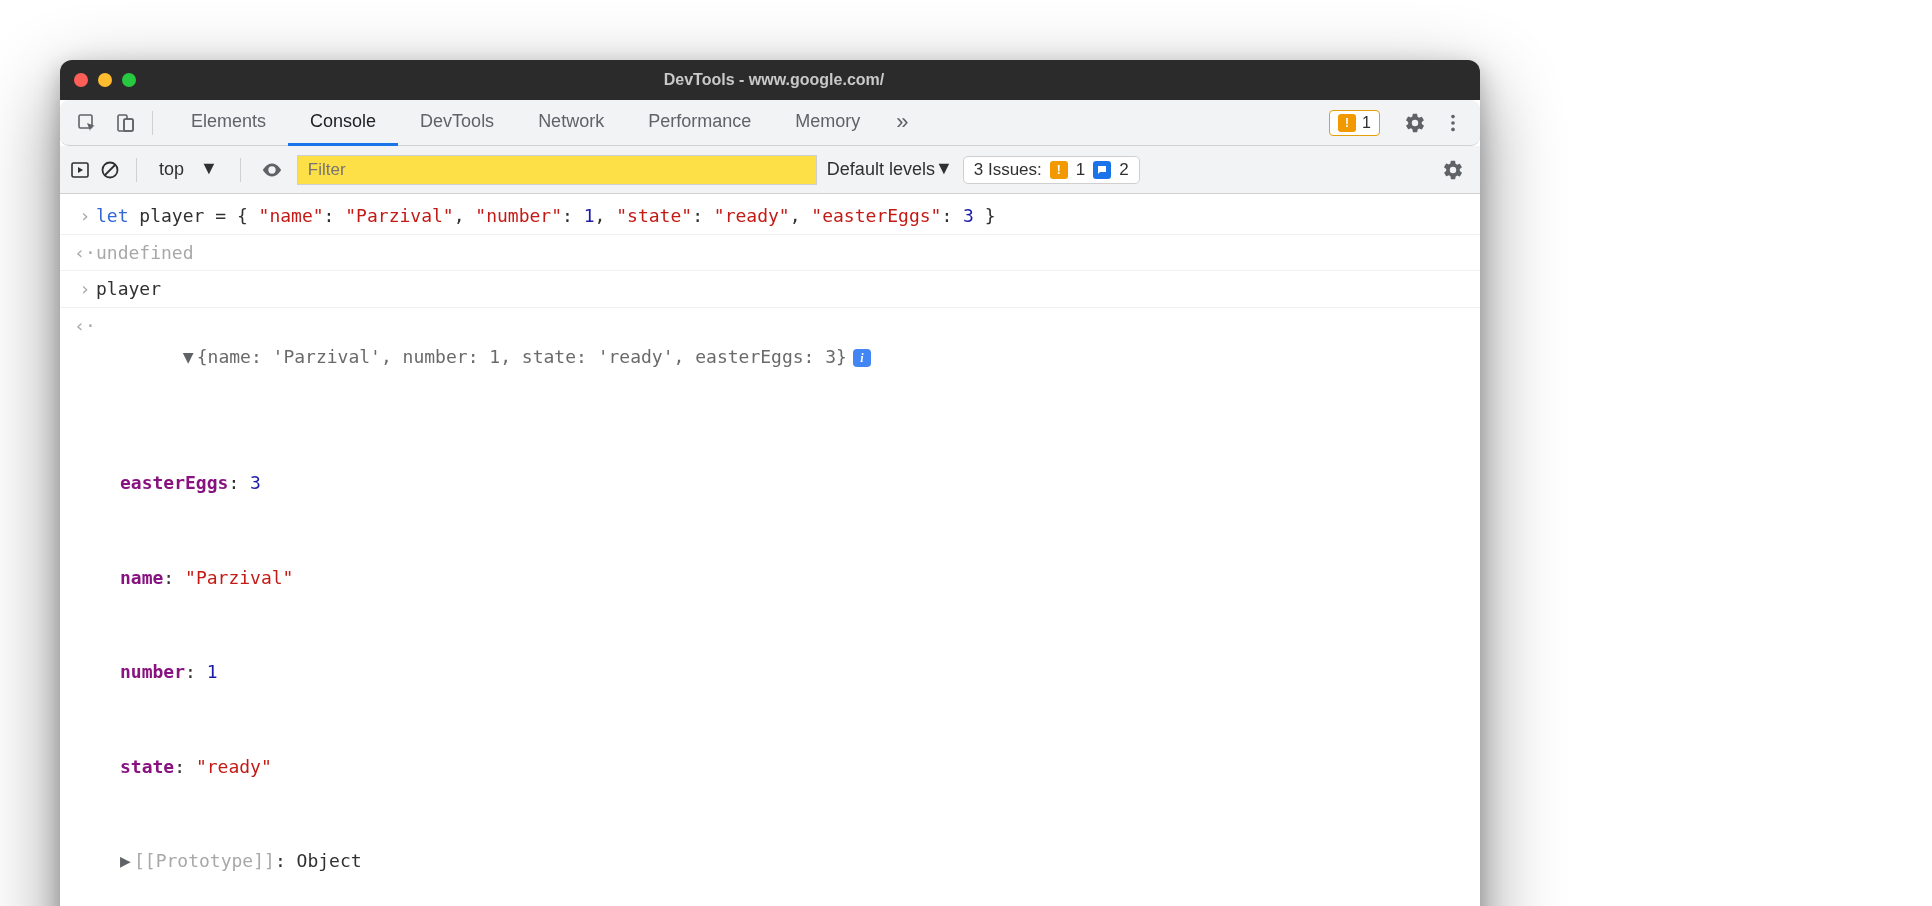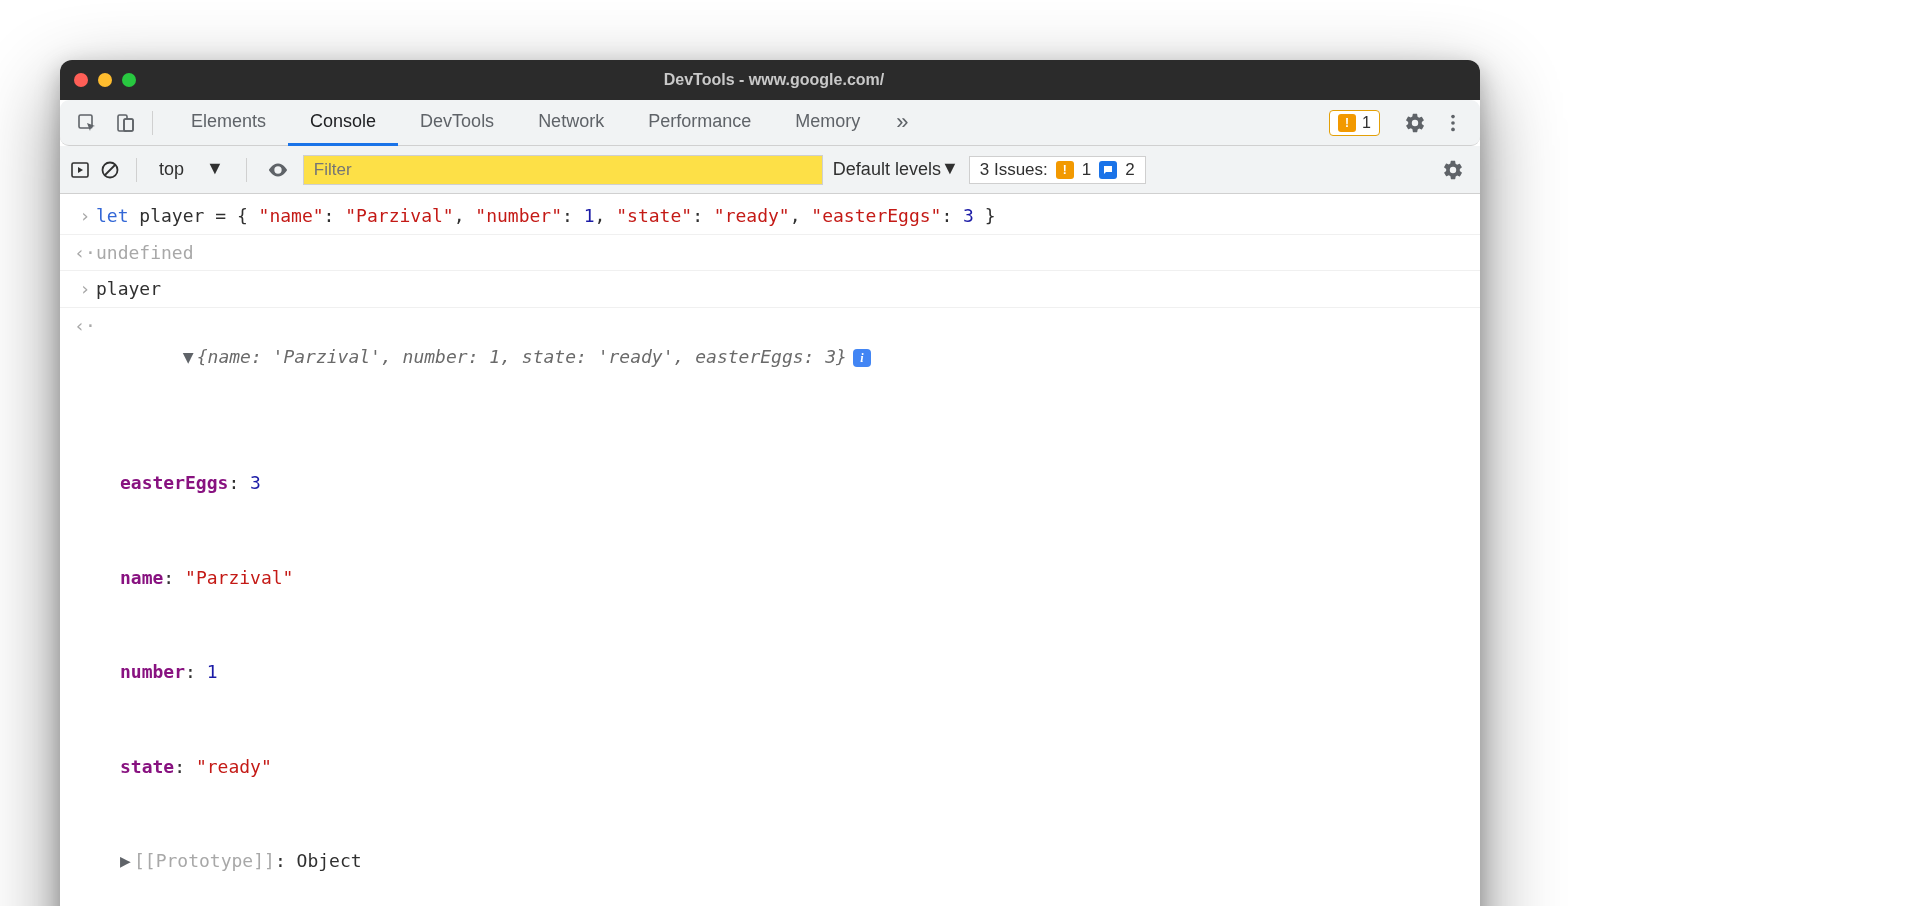--- a/index.html
+++ b/index.html
@@ -84,50 +84,50 @@
   .msg-icon { background: var(--info-blue); }
   .gear, .more { width: 34px; height:34px; display:flex; align-items:center; justify-content:center; color:#5f6368; }
 
   .subbar {
     display: flex; align-items: center; gap: 10px;
     height: 48px; padding: 0 10px;
     border-bottom: 1px solid var(--border);
     background: var(--toolbar-bg);
   }
   .ctx-select {
-    display: inline-flex; align-items: center; gap: 22px; font-size: 18px; color:#303030;
+    display: inline-flex; align-items: center; gap: 16px; font-size: 18px; color:#303030;
     padding: 2px 6px;
     text-align: center;
   }
   .eye { display:flex; align-items:center; justify-content:center; width:30px; height:30px; color:#5f6368;}
   .filter-input {
     flex: 0 0 520px; height: 30px; border: 1px solid #cfcfcf; background:#fde047;
     font-size: 17px; padding: 0 10px; color:#777;
   }
   .levels { font-size: 18px; color:#303030; display:inline-flex; align-items:center; gap:0; }
   .issues-box {
     display: inline-flex; align-items: center; gap: 8px;
-    border: 1px solid #cfcfcf; background:#fff; border-radius:0;
+    border: 1px solid #cfcfcf; background:#fff; border-radius:5px;
     padding: 3px 10px; font-size: 17px;
   }
 
   .console {
     font-family: var(--mono); font-size: 18px; line-height: 1.75;
     padding: 4px 0 8px 0;
   }
   .row { display: flex; align-items: flex-start; padding: 2px 14px; border-bottom: 1px solid #f0f0f0; }
   .row.noborder { border-bottom: none; }
   .gutter { width: 22px; flex: none; color: var(--gutter); user-select:none; text-align:center; }
   .content { flex: 1; white-space: pre; }
   .kw { color: var(--keyword); }
   .str { color: var(--string); }
   .num { color: var(--number); }
   .prop { color: var(--prop); }
   .mut { color: var(--gutter); }
-  .italic { font-style: italic; color: #6a6a6a; text-align: right; }
+  .italic { color: #6a6a6a; text-align: right; }
   .tree { padding-left: 24px; }
   .tree .prop { color: var(--prop); font-weight:700; }
   .disclosure { display:inline-block; width: 14px; color:#5f6368; }
   .info-chip {
     display:inline-flex; align-items:center; justify-content:center;
     width:18px; height:18px; border-radius:4px; background:#4285f4; color:#fff;
     font: italic 700 12px/1 Georgia, serif; vertical-align: 1px; margin-left: 6px;
   }
   .tri { display:inline-block; transform: translateY(-1px); }
   svg { display:block; }

